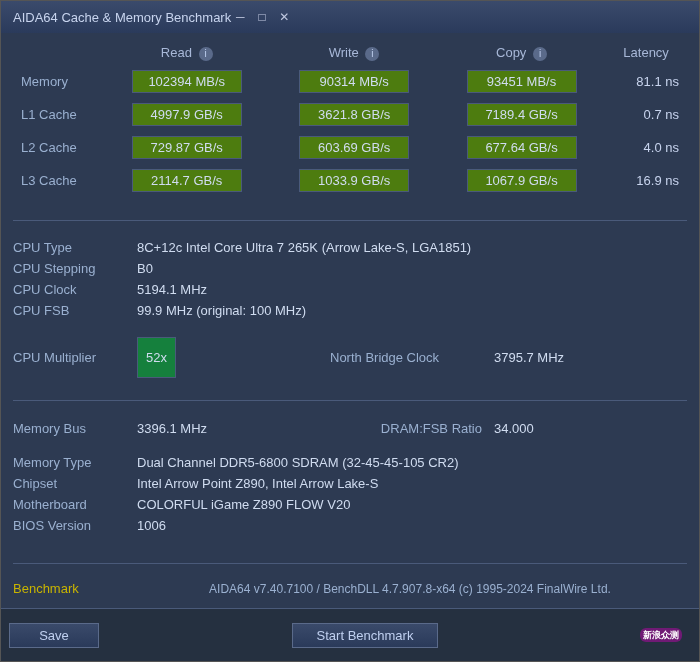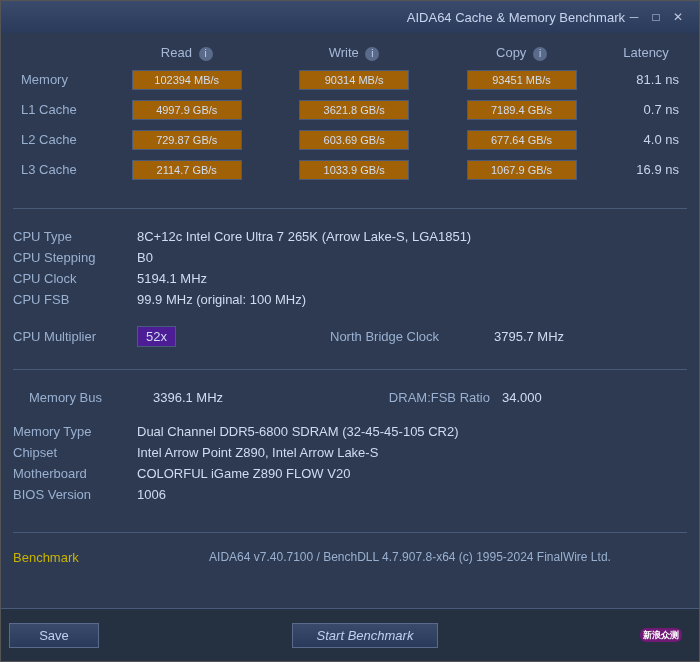--- a/index.html
+++ b/index.html
@@ -18,21 +18,21 @@
       border: 1px solid #555;
       display: flex;
       flex-direction: column;
     }
     .title-bar {
       background: linear-gradient(to bottom, #3a4a6b, #2a3a5b);
       color: #d0d8f0;
       padding: 15px 12px;
       display: flex;
       align-items: center;
-      justify-content: flex-end;
+      justify-content: flex-start;
       height: 32px;
       flex-shrink: 0;
     }
     .title-bar-title {
       font-size: 13px;
       font-weight: normal;
       color: #c8d4ee;
     }
     .title-bar-controls {
       display: flex;
@@ -91,28 +91,28 @@
     }
     .bench-table td.label-cell {
       color: #9ab0d0;
       font-size: 13px;
       width: 90px;
     }
     .bench-table td.value-cell {
       text-align: center;
     }
     .value-box {
-      background: #a16207;
+      background: #4d7c0f;
       border: 1px solid #4a5a7a;
       padding: 3px 10px;
       display: inline-block;
       min-width: 110px;
       text-align: center;
       color: #d0dcf0;
-      font-size: 11px;
+      font-size: 13px;
     }
     .latency-cell {
       color: #d0dcf0;
       text-align: right;
       padding-right: 8px;
     }
     .divider {
       height: 1px;
       background: #4a5a7a;
       margin: 6px 0;
@@ -146,21 +146,20 @@
       display: flex;
       justify-content: center;
     }
     .footer-center-btn {
       background: linear-gradient(to bottom, #3a4a6a, #2a3a5a);
       border: 1px solid #5a6a8a;
       color: #c0d0f0;
       padding: 4px 24px;
       font-size: 13px;
       cursor: pointer;
-      font-style: italic;
     }
     .footer-wrapper {
       background: #253040;
       border-top: 1px solid #4a5a7a;
       padding: 6px 8px;
       display: flex;
       gap: 15px;
       align-items: center;
       flex-shrink: 0;
       position: relative;
@@ -266,29 +265,29 @@
       <span class="info-value">B0</span>
       <span class="info-label">CPU Clock</span>
       <span class="info-value">5194.1 MHz</span>
       <span class="info-label">CPU FSB</span>
       <span class="info-value">99.9 MHz  (original: 100 MHz)</span>
     </div>
 
     <div style="display:grid; grid-template-columns: 120px 1fr 160px 1fr; align-items:center; margin-bottom:2px;">
       <span class="info-label">CPU Multiplier</span>
       <span style="color:#d0dcf0; font-size:13px; padding:3px 4px;">
-        <span style="background:#4c1d95; border:1px solid #4a5a7a; padding:2px 8px; display:inline-block;">52x</span>
+        <span style="background:#15803d; border:1px solid #4a5a7a; padding:12px 8px; display:inline-block;">52x</span>
       </span>
       <span style="color:#9ab0d0; font-size:13px; text-align:left; padding-right:8px;">North Bridge Clock</span>
       <span class="info-value">3795.7 MHz</span>
     </div>
 
     <div class="section-divider"></div>
 
-    <div style="display:grid; grid-template-columns: 120px 1fr 160px 1fr; align-items:center; margin-bottom:2px;margin-left:16px;">
+    <div style="display:grid; grid-template-columns: 120px 1fr 160px 1fr; align-items:center; margin-bottom:2px;">
       <span class="info-label">Memory Bus</span>
       <span class="info-value">3396.1 MHz</span>
       <span style="color:#9ab0d0; font-size:13px; text-align:right; padding-right:8px;">DRAM:FSB Ratio</span>
       <span class="info-value">34.000</span>
     </div>
     <div style="display:grid; grid-template-columns: 120px 1fr; margin-bottom:10px;">
       <span class="info-label">Memory Type</span>
       <span class="info-value">Dual Channel DDR5-6800 SDRAM  (32-45-45-105 CR2)</span>
       <span class="info-label">Chipset</span>
       <span class="info-value">Intel Arrow Point Z890, Intel Arrow Lake-S</span>

